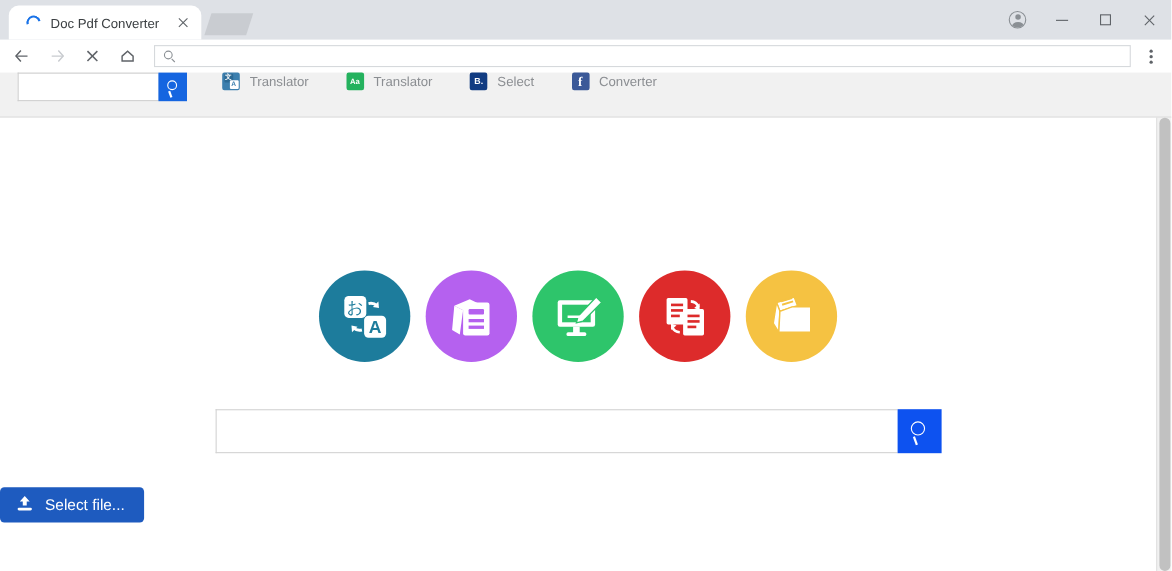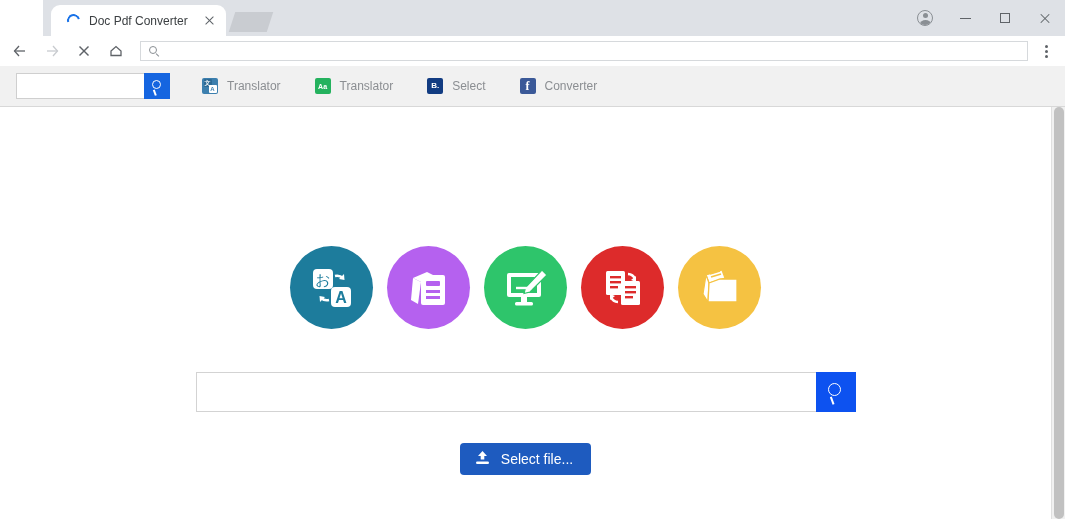--- a/index.html
+++ b/index.html
@@ -7,21 +7,21 @@
     width: 1065px; height: 519px;
     overflow: hidden;
     font-family: "Liberation Sans", sans-serif;
     background: #ffffff;
   }
   .browser { width: 1065px; height: 519px; position: relative; background:#fff; }
 
   
   .tabstrip {
     height: 36px; background: #dee1e6;
-    display: flex; align-items: flex-end; position: relative; margin-left: 43px;
+    display: flex; align-items: flex-end; position: relative;
   }
   .tab {
     width: 175px; height: 31px; background: #fff;
     border-top-left-radius: 9px; border-top-right-radius: 9px;
     display: flex; align-items: center; padding: 0 8px 0 14px;
     margin-left: 8px; position: relative;
   }
   .tab-favicon {
     width: 16px; height: 16px; flex: 0 0 16px;
     display: flex; align-items: center; justify-content: center;
@@ -117,21 +117,21 @@
   }
   .menu-dots i {
     display:block; width:3px; height:3px; border-radius:50%;
     background:#5f6368; margin:1px 0;
   }
 
   
   .bookmarks {
     height: 41px; background: #f1f1f1;
     border-bottom: 1px solid #d8d8d8;
-    display: flex; align-items: center; padding-left: 16px;
+    display: flex; align-items: flex-start; padding-left: 16px;
   }
   .bm-search { display: flex; align-items: center; margin-right: 32px; }
   .bm-search-input {
     width: 128px; height: 26px;
     background: #fff; border: 1px solid #cfcfcf; border-right: none;
     font-size: 12px; padding: 0 6px; outline: none;
     font-family: "Liberation Sans", sans-serif;
   }
   .bm-search-btn {
     width: 26px; height: 26px; background: #1565e0;
@@ -208,21 +208,21 @@
   .mag-lg { position: relative; width: 19px; height: 19px; }
   .mag-lg .ring {
     position:absolute; left:2px; top:0; width:13px; height:13px;
     border: 1.6px solid #fff; border-radius: 50%;
   }
   .mag-lg .stem {
     position:absolute; left:5px; top:13px; width:8px; height:1.6px;
     background:#fff; transform: rotate(70deg); transform-origin: left center;
   }
 
-  .btnrow { display:flex; justify-content:center; margin-top: 31px; }
+  .btnrow { display:flex; justify-content:flex-start; margin-top: 31px; }
   .select-file-btn {
     background: #1e5bbf; color: #fff; border: none; border-radius: 4px;
     height: 32px; padding: 0 18px 0 14px;
     display: flex; align-items: center; gap: 10px;
     font-size: 14px; cursor: pointer;
     font-family: "Liberation Sans", sans-serif;
   }
 
   
   .scrollbar {

